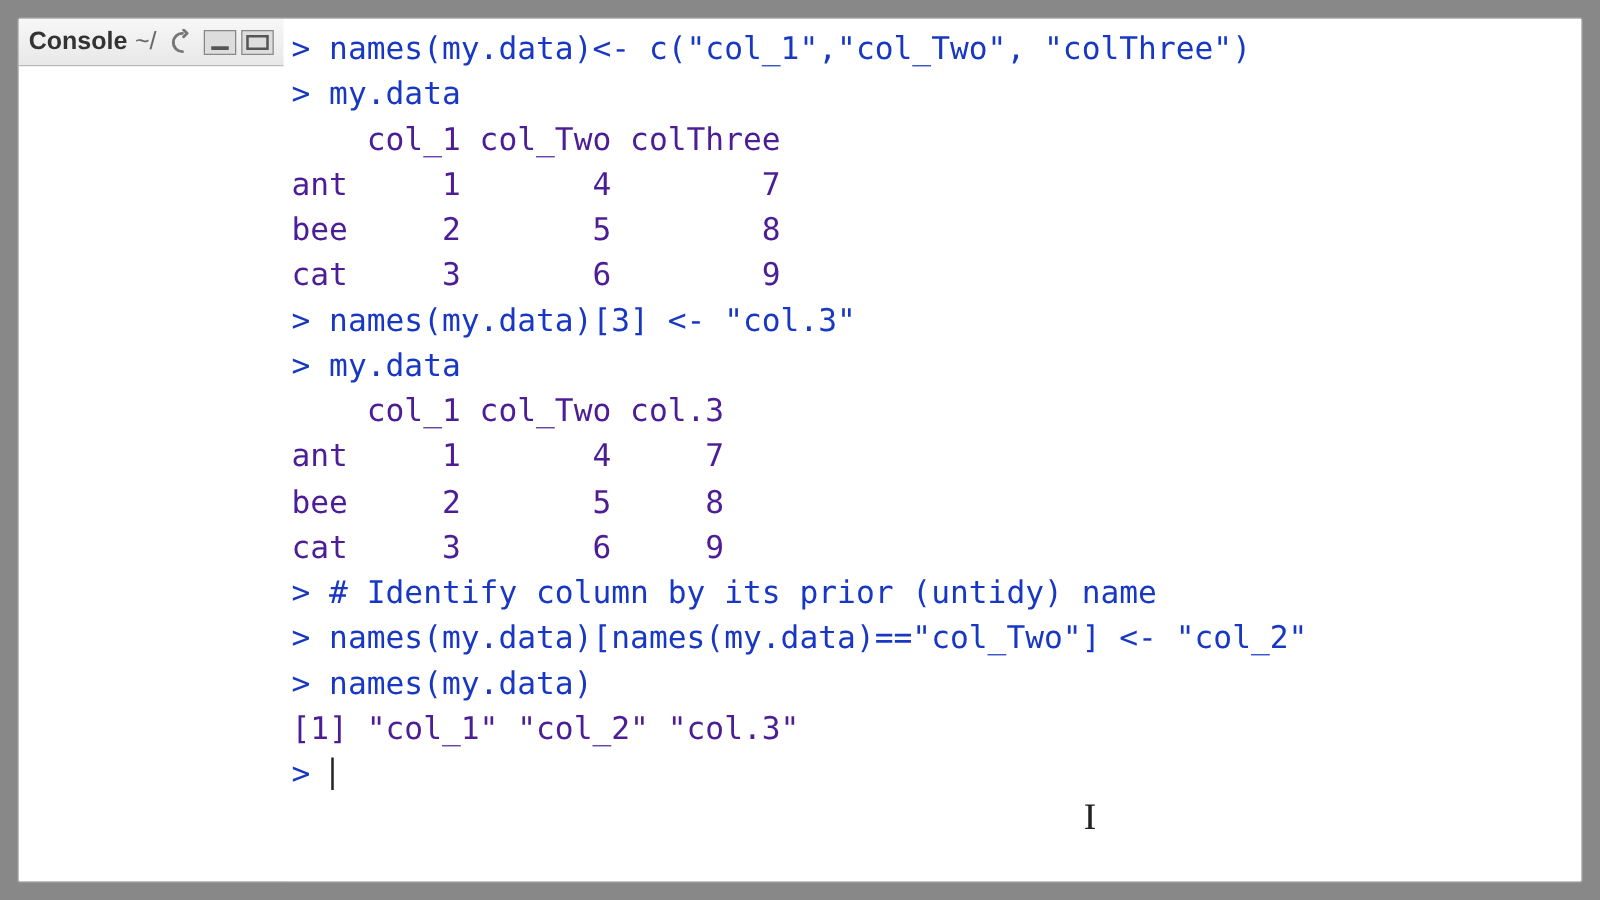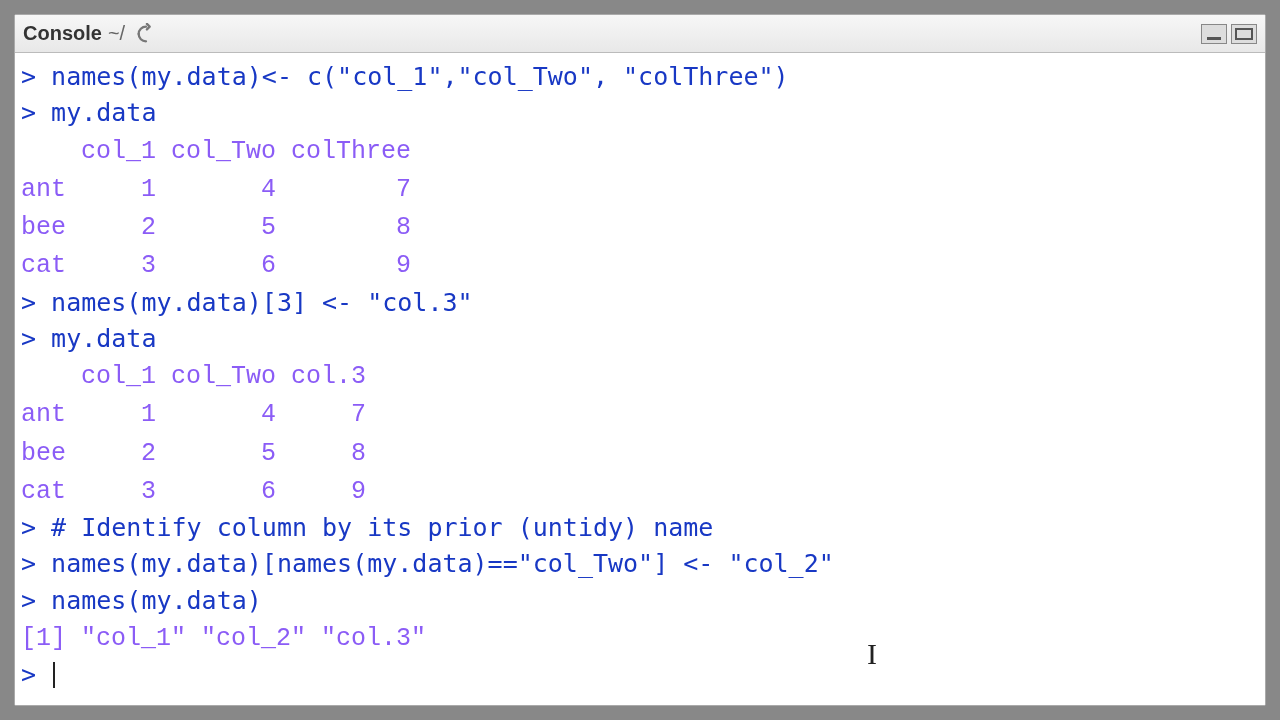--- a/index.html
+++ b/index.html
@@ -10,21 +10,21 @@
       height: 720px;
       overflow: hidden;
       padding: 14px;
     }
     .window {
       background: #fff;
       width: 100%;
       height: 100%;
       border: 1px solid #aaa;
       display: flex;
-      flex-direction: column;
+      flex-direction: row;
       overflow: hidden;
       border-radius: 2px;
     }
     .titlebar {
       background: linear-gradient(to bottom, #f7f7f7, #e8e8e8);
       border-bottom: 1px solid #bbb;
       height: 38px;
       display: flex;
       align-items: center;
       padding: 0 8px;
@@ -70,21 +70,21 @@
       background: #fff;
       padding: 6px 6px;
       font-size: 25px;
       line-height: 1.45;
       white-space: pre;
       overflow: hidden;
       color: #222;
     }
     .prompt { color: #1838c4; }
     .cmd { color: #1838c4; }
-    .out { color: #8b5cf6; font-family: Liberation Mono, monospace; }
+    .out { color: #4c1d95; }
     .cursor-line {
       display: flex;
       align-items: center;
     }
     .text-cursor {
       display: inline-block;
       width: 1.5px;
       height: 26px;
       background: #222;
       margin-left: 2px;

